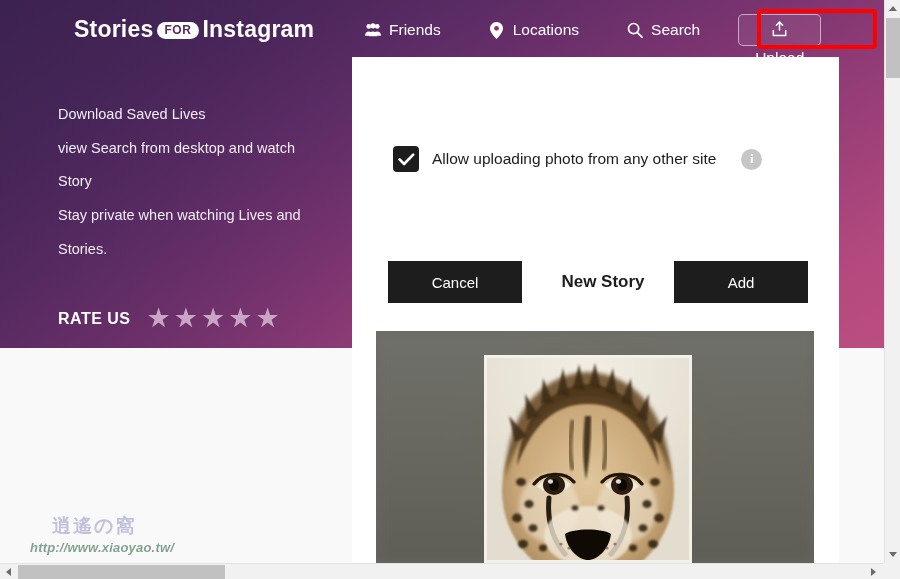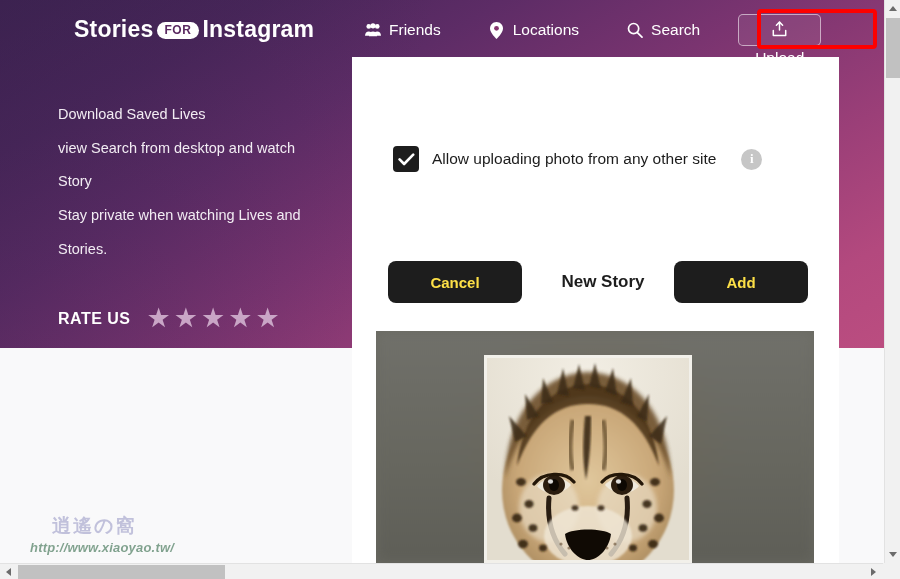--- a/index.html
+++ b/index.html
@@ -89,22 +89,22 @@
   .chkbox svg{display:block;}
   .chk-label{font-size:15.5px;color:#1c1c1c;white-space:nowrap;}
   .info-icon{
     width:21px;height:21px;border-radius:50%;background:#c6c6c6;
     display:flex;align-items:center;justify-content:center;margin-left:12px;
     color:#ffffff;font-size:13px;font-weight:700;font-family:"Liberation Serif",serif;cursor:pointer;
   }
 
   .btn-row{position:absolute;left:36px;top:204px;width:420px;display:flex;align-items:center;justify-content:space-between;}
   .btn{
-    background:#1d1d1d;color:#fde047;border:none;border-radius:8px;
-    font-size:15px;font-weight:700;padding:0 0;width:134px;height:42px;cursor:pointer;
+    background:#1d1d1d;color:#ffffff;border:none;border-radius:0;
+    font-size:15px;font-weight:400;padding:0 0;width:134px;height:42px;cursor:pointer;
     font-family:"Liberation Sans",sans-serif;
   }
   .btn-title{font-size:17px;font-weight:700;color:#1d1d1d;white-space:nowrap;margin-left:10px;}
 
   
   .photo-wrap{position:absolute;left:24px;top:274px;width:438px;height:232px;overflow:hidden;background:#6a6a62;}
   .photo{position:absolute;inset:0;}
   .bg-blur{
     position:absolute;inset:0;
     background:

